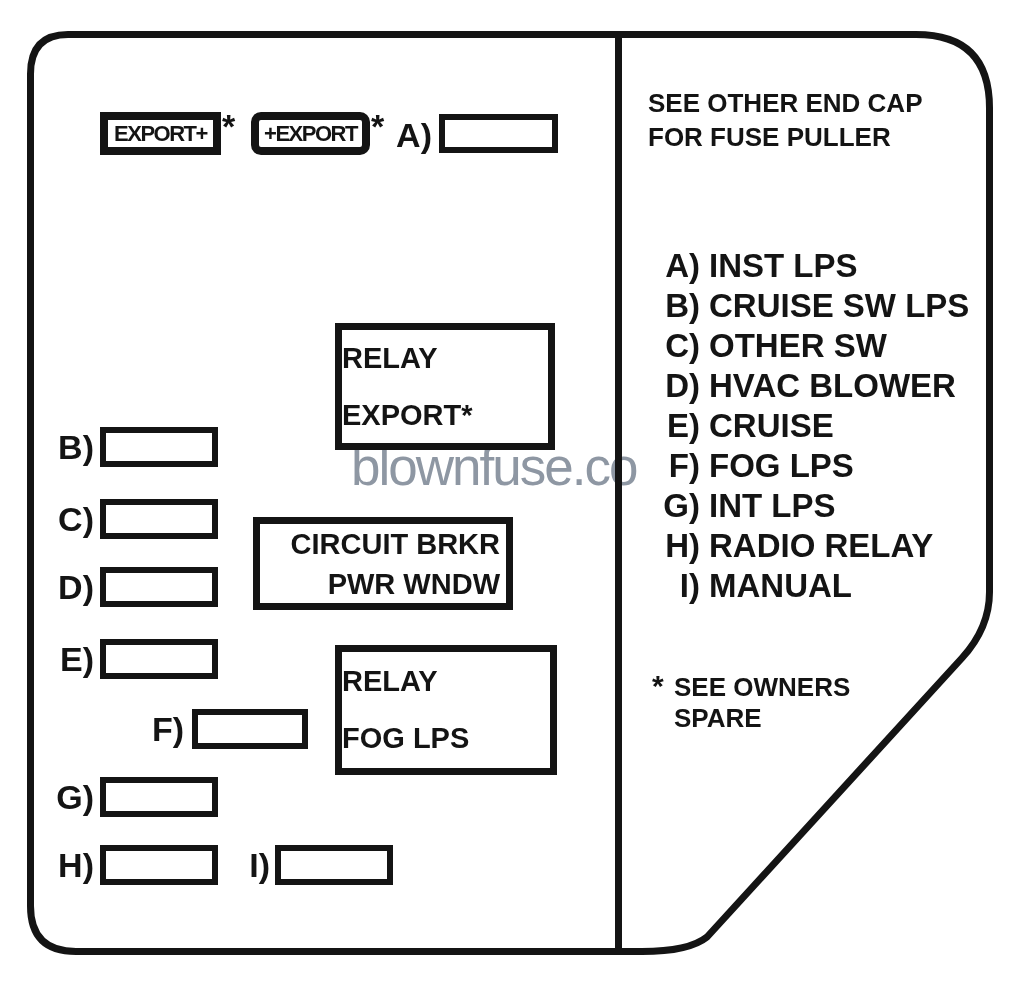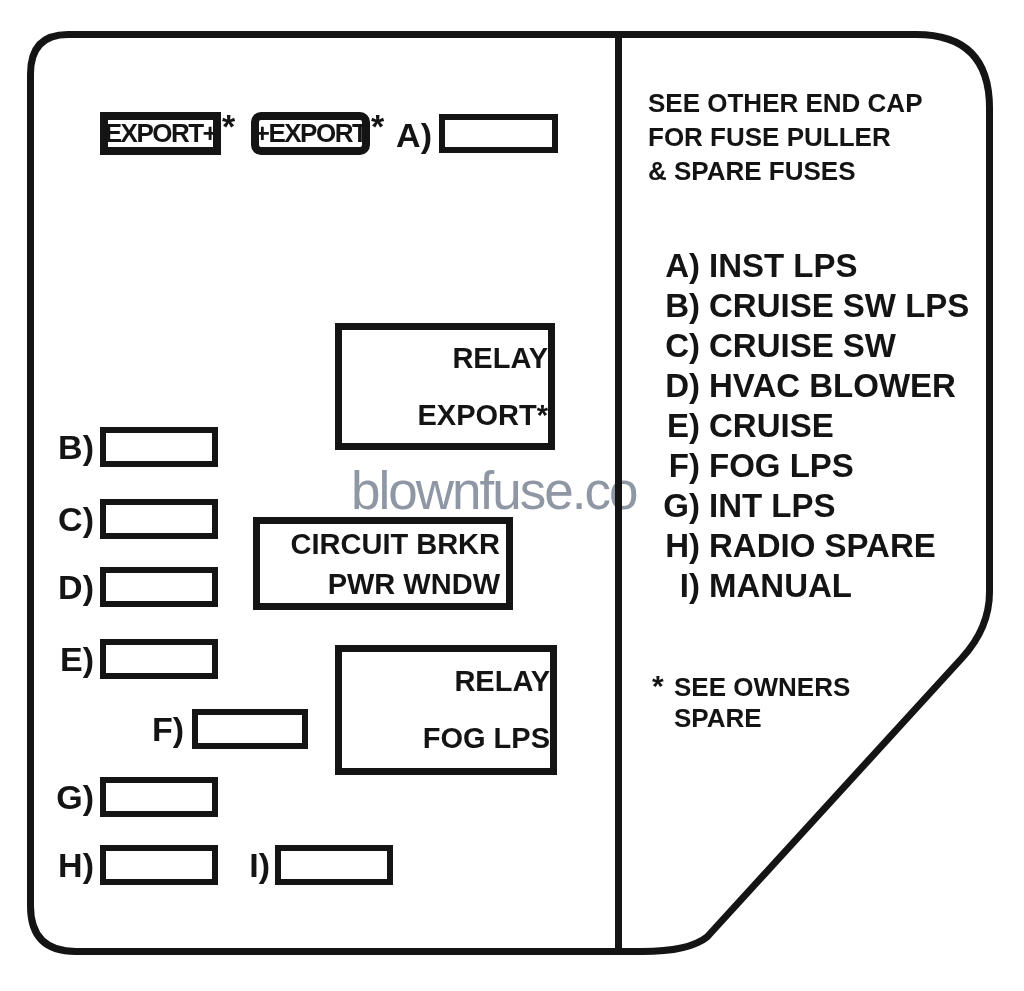--- a/index.html
+++ b/index.html
@@ -11,52 +11,52 @@
   #canvas{
     position:relative;
     width:1024px;height:991px;
     background:var(--bg);
     font-family:"Liberation Sans",sans-serif;
     color:var(--ink);
     overflow:hidden;
   }
   #outline-svg{position:absolute;left:0;top:0;z-index:1;pointer-events:none;}
   .watermark{
-    position:absolute;left:351px;top:460px;z-index:0;
+    position:absolute;left:351px;top:436px;z-index:0;
     font-size:53px;font-weight:400;letter-spacing:-2px;
     color:var(--wm);white-space:nowrap;
   }
   .layer{position:absolute;left:0;top:0;z-index:2;width:100%;height:100%;}
 
   
   .slot-box{
     position:absolute;width:118px;height:40px;
     border:6px solid var(--ink);box-sizing:border-box;background:var(--bg);
   }
   .slot-letter{
     position:absolute;width:56px;text-align:right;
     font-size:34px;font-weight:bold;line-height:36px;white-space:nowrap;
   }
 
   
   .export-box{
     position:absolute;width:121px;height:43px;
     border:8px solid var(--ink);box-sizing:border-box;background:var(--bg);
     display:flex;align-items:center;justify-content:center;
-    font-size:26px;font-weight:bold;letter-spacing:-1.5px;white-space:nowrap;
+    font-size:22px;font-weight:bold;letter-spacing:-1.5px;white-space:nowrap;
   }
   .ast{position:absolute;font-size:34px;font-weight:bold;line-height:34px;}
 
   
   .bigbox{
     position:absolute;border:7px solid var(--ink);box-sizing:border-box;
     background:var(--bg);display:flex;flex-direction:column;justify-content:center;
     font-size:29px;font-weight:bold;white-space:nowrap;gap:6px;
   }
-  .bigbox.centered{align-items:flex-end;gap:24px;}
+  .bigbox.centered{align-items:flex-start;gap:24px;}
   .bigbox.right{align-items:flex-end;padding-right:6px;line-height:34px;}
 
   
   .legend-note{
     position:absolute;left:648px;top:86px;
     font-size:26px;font-weight:bold;line-height:34px;white-space:nowrap;
   }
   .legend-list{position:absolute;left:650px;top:246px;}
   .legend-row{display:flex;height:40px;align-items:center;font-size:33px;font-weight:bold;white-space:nowrap;}
   .legend-letter{width:50px;text-align:right;margin-right:9px;flex:none;}
@@ -122,55 +122,54 @@
     </div>
 
     <div class="bigbox centered" style="left:335px;top:645px;width:222px;height:130px;">
       <span>RELAY</span>
       <span>FOG LPS</span>
     </div>
 
     <div class="legend-note">
       <div>SEE OTHER END CAP</div>
       <div>FOR FUSE PULLER</div>
-      <div>&amp; SPARE FUSES</div>
     </div>
 
     <div class="legend-list">
       <div class="legend-row">
         <span class="legend-letter">A)</span>
         <span>INST LPS</span>
       </div>
       <div class="legend-row">
         <span class="legend-letter">B)</span>
         <span>CRUISE SW LPS</span>
       </div>
       <div class="legend-row">
         <span class="legend-letter">C)</span>
-        <span>CRUISE SW</span>
+        <span>OTHER SW</span>
       </div>
       <div class="legend-row">
         <span class="legend-letter">D)</span>
         <span>HVAC BLOWER</span>
       </div>
       <div class="legend-row">
         <span class="legend-letter">E)</span>
         <span>CRUISE</span>
       </div>
       <div class="legend-row">
         <span class="legend-letter">F)</span>
         <span>FOG LPS</span>
       </div>
       <div class="legend-row">
         <span class="legend-letter">G)</span>
         <span>INT LPS</span>
       </div>
       <div class="legend-row">
         <span class="legend-letter">H)</span>
-        <span>RADIO SPARE</span>
+        <span>RADIO RELAY</span>
       </div>
       <div class="legend-row">
         <span class="legend-letter">I)</span>
         <span>MANUAL</span>
       </div>
     </div>
 
     <div class="footnote">
       <span class="footnote-marker">*</span>
       <span>

